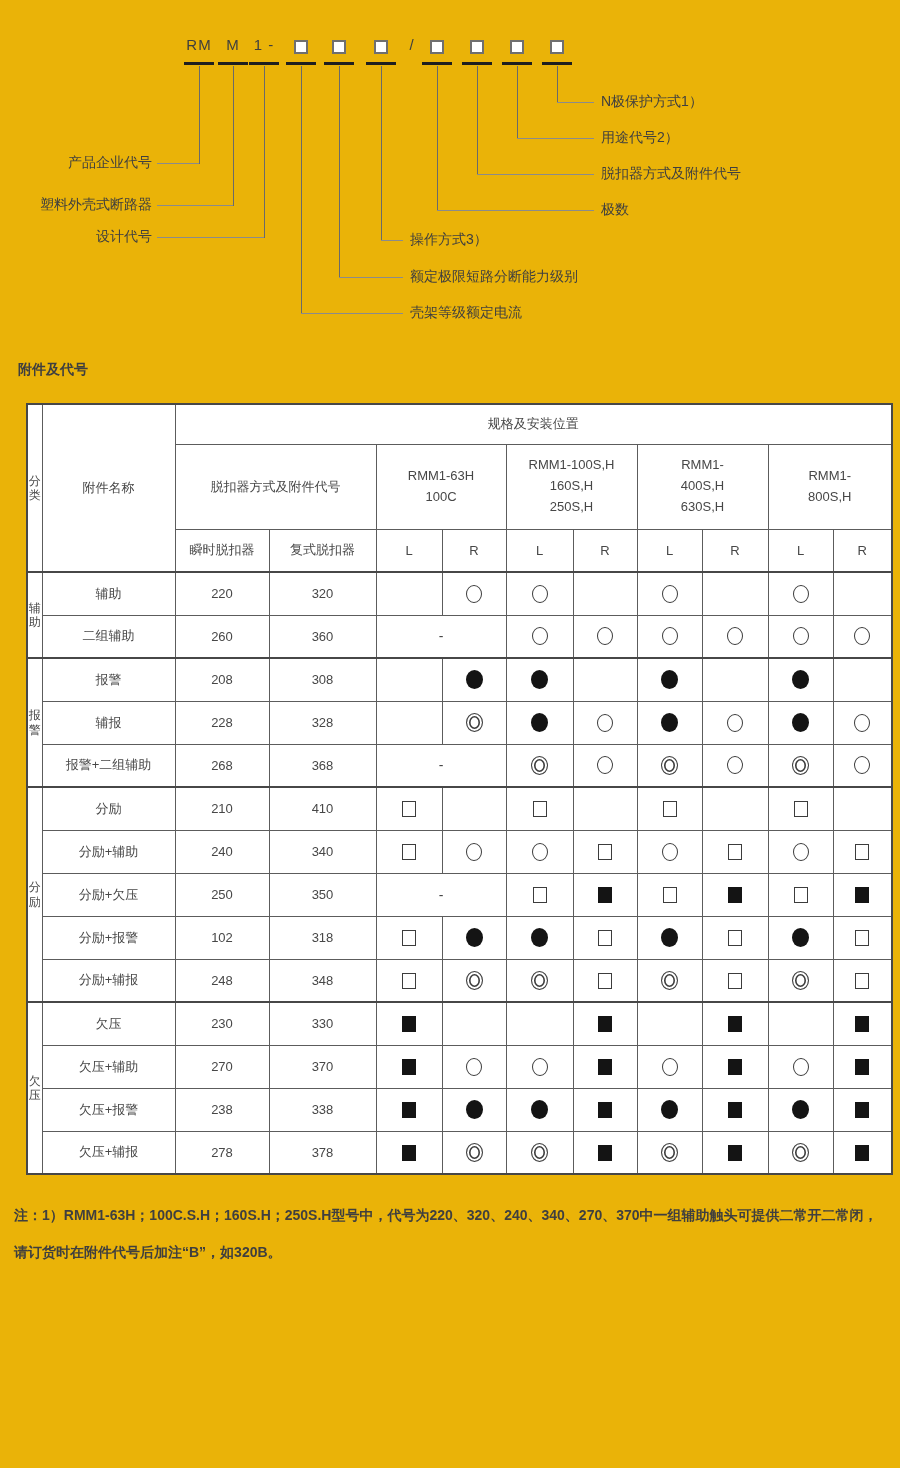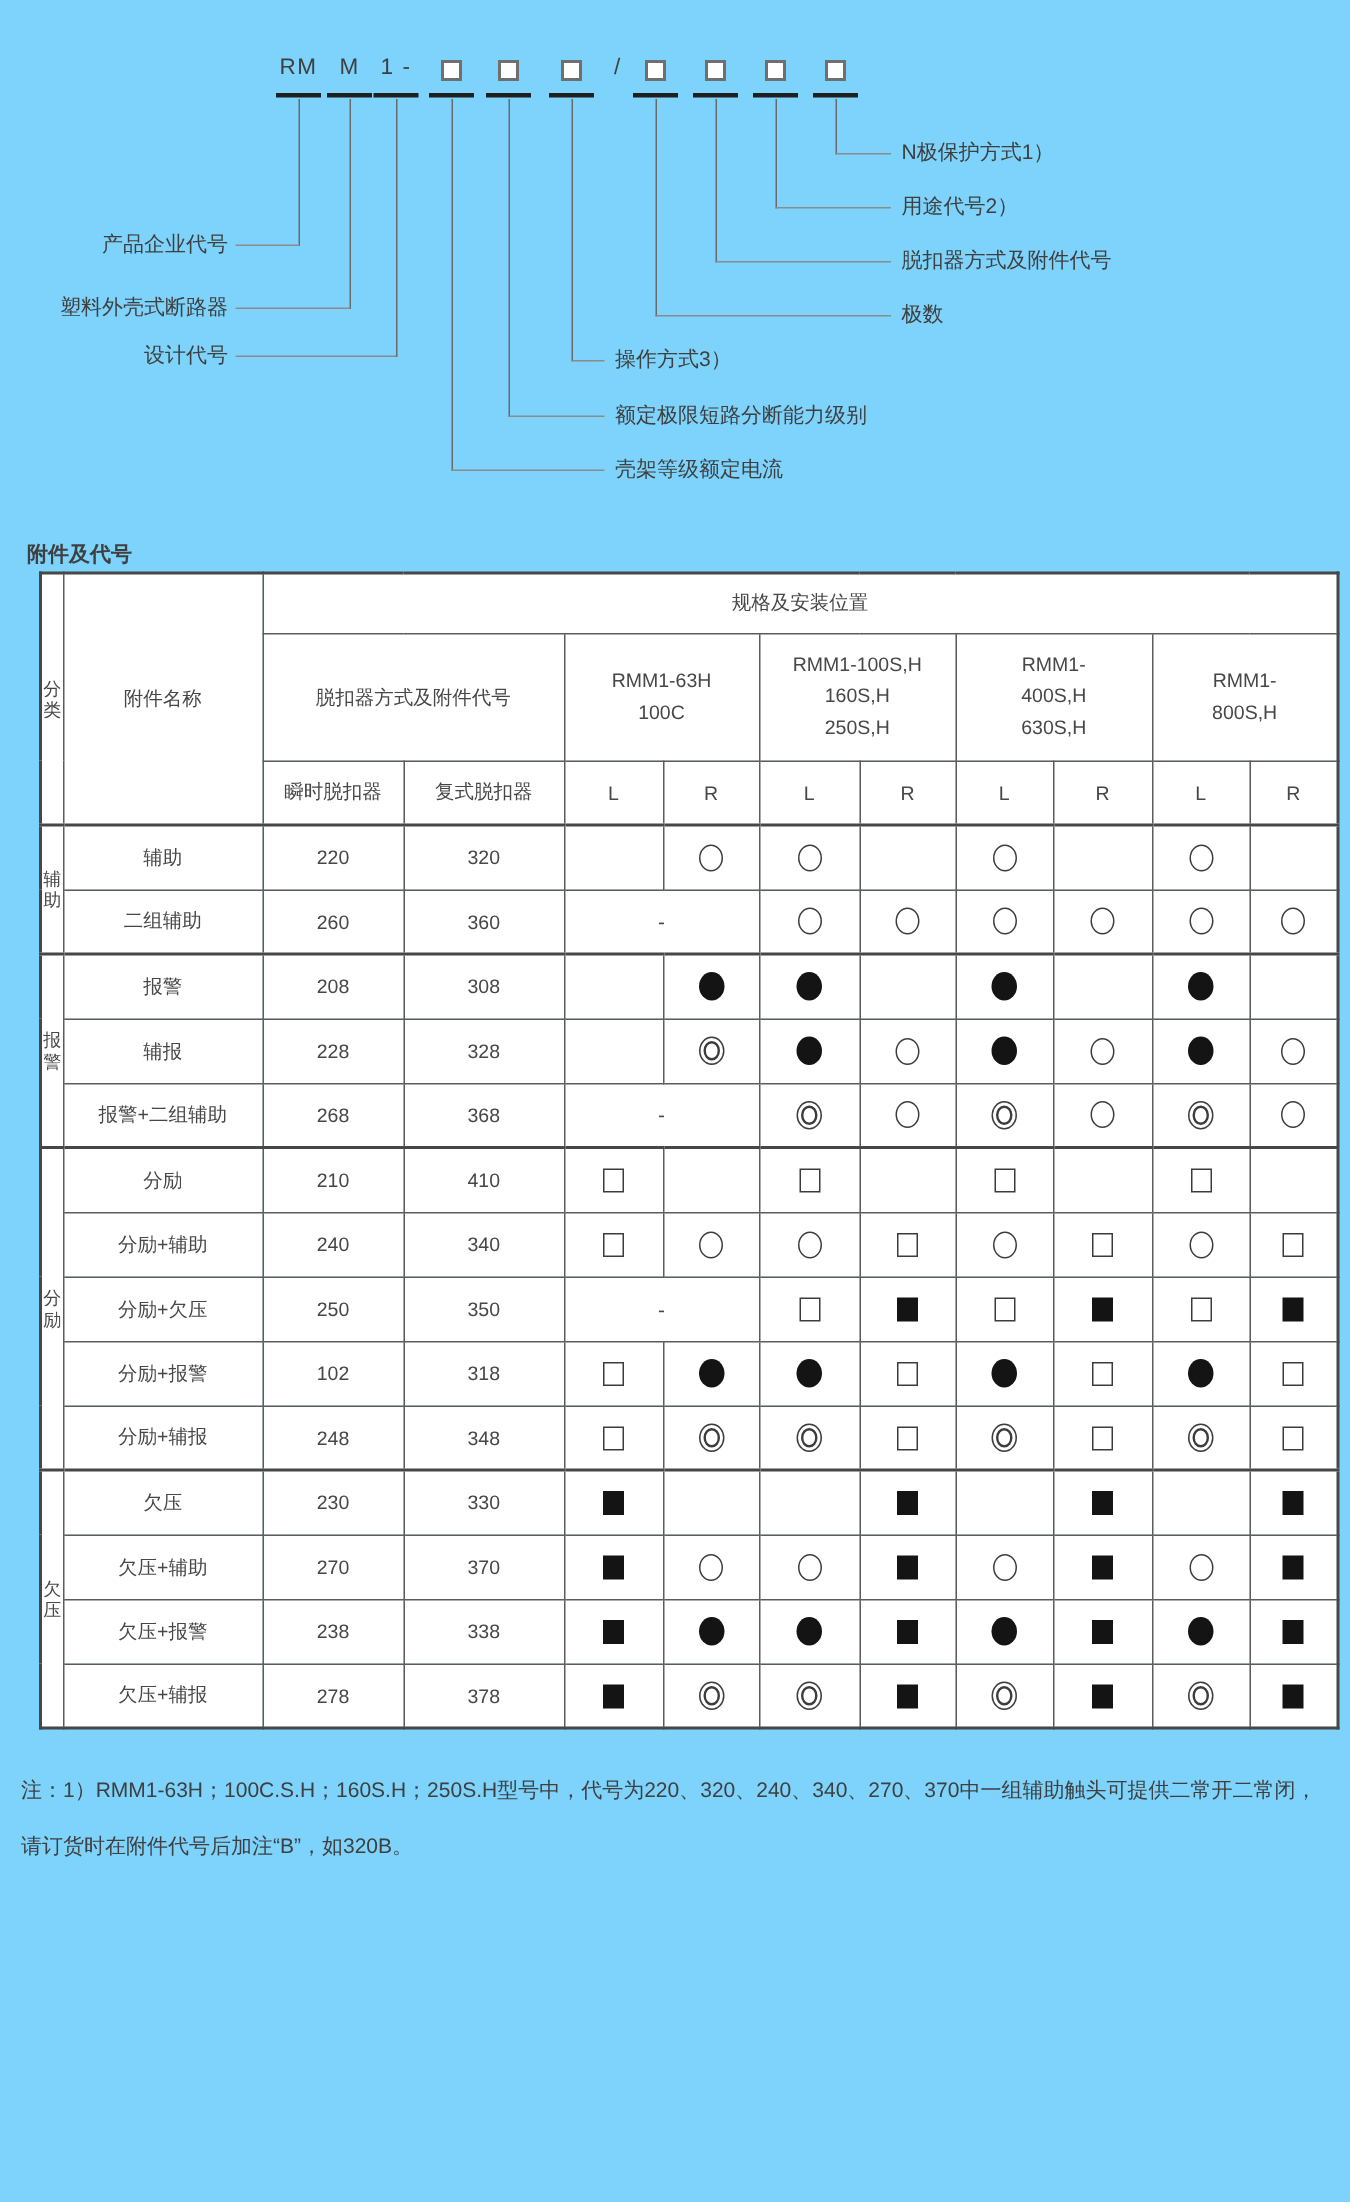--- a/index.html
+++ b/index.html
@@ -1,33 +1,33 @@
 <!DOCTYPE html>
 <html><head>
 <meta charset="utf-8">
 <style>
   html,body { margin:0; padding:0; background:#ffffff; }
   body { font-family:"Liberation Sans","DejaVu Sans",sans-serif; color:#3f3f3f; }
-  .page { width:900px; height:1468px; margin:0 auto; position:relative; box-sizing:border-box; background:#7dd3fc; overflow:hidden; }
+  .page { width:900px; height:1468px; margin:0 auto; position:relative; box-sizing:border-box; background:#eab308; overflow:hidden; }
 
   
   .diagram { position:relative; height:335px; }
   .dg-token { position:absolute; transform:translateX(-50%); font-size:15px; color:#3f3f3f; white-space:nowrap; letter-spacing:1px; }
   .dg-box { position:absolute; width:14px; height:14px; border:2px solid #6f6f6f; background:#fff; transform:translateX(-50%); box-sizing:border-box; }
   .dg-underline { position:absolute; height:3px; background:#1f1f1f; }
   .dg-vline { position:absolute; width:1px; background:#6a6a6a; }
   .dg-hline { position:absolute; height:1px; background:#8b8b8b; }
   .dg-label { position:absolute; font-size:14px; white-space:nowrap; color:#3f3f3f; }
   .dg-label.left { width:136px; left:16px; text-align:right; }
 
   
   .notes-top { margin-top:8px; }
   .note-line { font-size:14px; line-height:18px; margin:0 0 20px 0; padding-left:18px; }
   .note-line.indent { padding-left:54px; }
-  .section-title { font-size:14px; font-weight:bold; padding-left:18px; margin:26px 0 2px 0; }
+  .section-title { font-size:14px; font-weight:bold; padding-left:18px; margin:26px 0 24px 0; }
 
   
   table.acc { border-collapse:collapse; table-layout:fixed; width:865px; margin-left:26px; font-size:13px; color:#474747; border:2px solid #474747; }
   table.acc th, table.acc td { border:1px solid #5c5c5c; font-weight:normal; text-align:center; vertical-align:middle; padding:0; background:#fff; box-sizing:border-box; }
   table.acc thead tr.hr1 { height:40px; }
   table.acc thead tr.hr2 { height:85px; }
   table.acc thead tr.hr3 { height:43px; }
   table.acc tbody tr { height:43px; }
   table.acc tbody tr.gfirst td, table.acc tbody tr.gfirst th { border-top:2px solid #474747; }
   td.name-cell { text-align:left; padding-left:12px; }
@@ -45,21 +45,21 @@
   .dash { font-size:14px; color:#474747; }
 
   
   .legend { margin:22px 0 0 18px; font-size:14px; }
   .legend-row { display:flex; align-items:center; min-height:42px; }
   .legend-title { width:88px; }
   .legend-spacer { width:88px; }
   .legend-item { width:178px; display:flex; align-items:center; gap:15px; }
 
   
-  .notes-bottom { margin:22px 16px 0 14px; font-size:14px; }
+  .notes-bottom { margin:22px 16px 0 14px; font-size:14px;font-weight:bold; }
   .bn { margin:0; line-height:2.65; }
 </style>
 </head>
 <body>
 
 <div class="page">
   <div class="diagram" id="diagram">
       <div class="dg-token" style="left: 199px; top: 36px;">RM</div>
       <div class="dg-underline" style="left: 184px; top: 62px; width: 30px;"></div>
       <div class="dg-token" style="left: 233px; top: 36px;">M</div>

